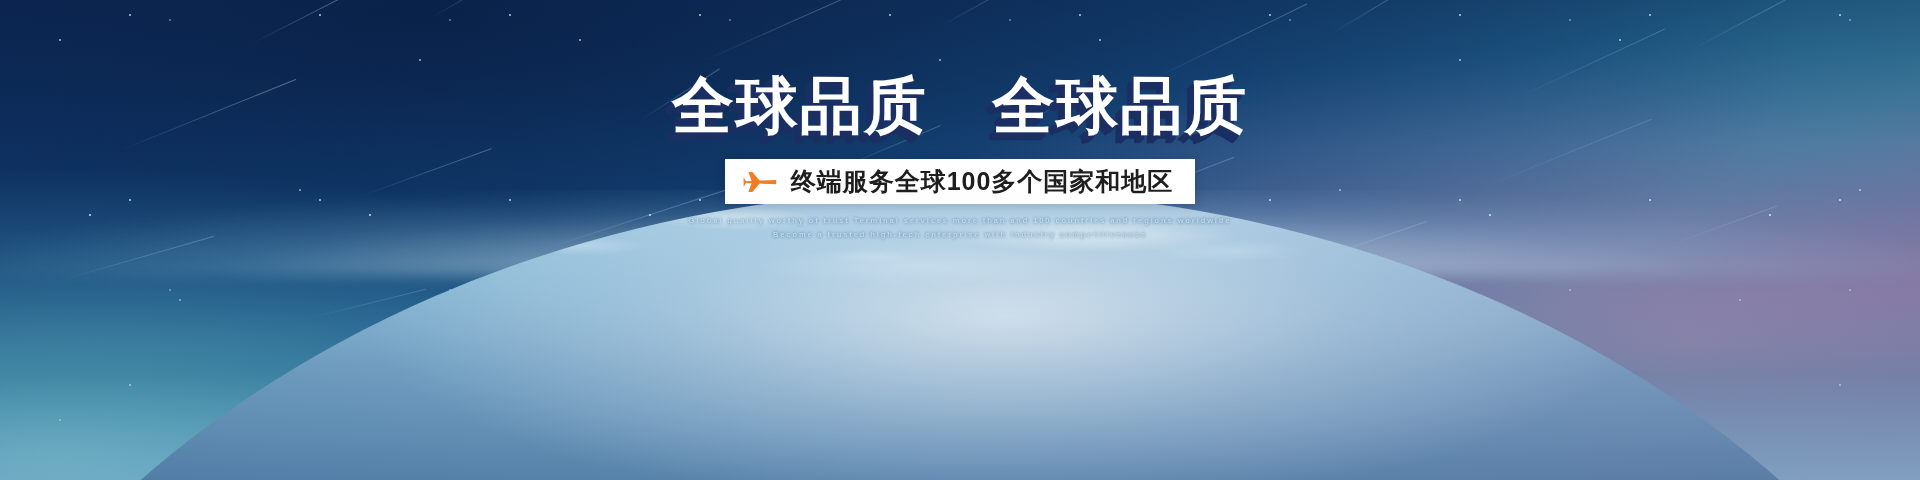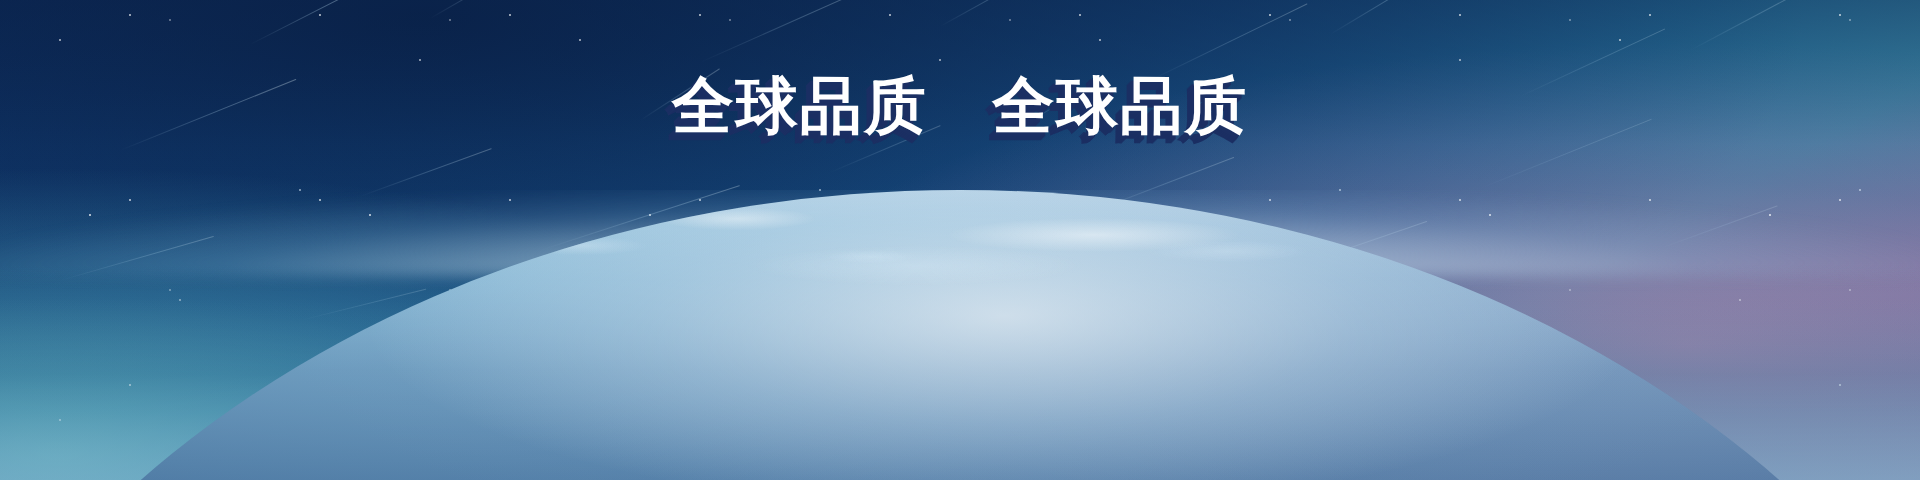--- a/index.html
+++ b/index.html
@@ -239,17 +239,27 @@
   </div>
 
   <div class="content">
 
     <h1 class="headline">
       <span>全球品质</span>
       <span class="gap"></span>
       <span>全球品质</span>
     </h1>
 
-
-
+    <div class="pill">
+      <svg class="plane-icon" viewBox="0 0 34 24">
+        <path d="M33.2 10.0 L16.6 10.6 L9.4 2.0 L5.4 2.0 L8.6 11.0 L3.0 11.2 L0.6 7.4 L0.6 16.8 L3.0 13.0 L8.6 13.2 L5.4 22.0 L9.4 22.0 L16.6 13.6 L33.2 14.2 Z" fill="#f07c27"></path>
+      </svg>
+      <span class="pill-text">终端服务全球100多个国家和地区</span>
+    </div>
+
+
+    <div class="eng-block">
+      <div class="eng">Global quality worthy of trust Terminal services more than and 100 countries and regions worldwide</div>
+      <div class="eng">Become a trusted high-tech enterprise with industry competitiveness</div>
+    </div>
 
   </div>
 </div>
 
 </body></html>

